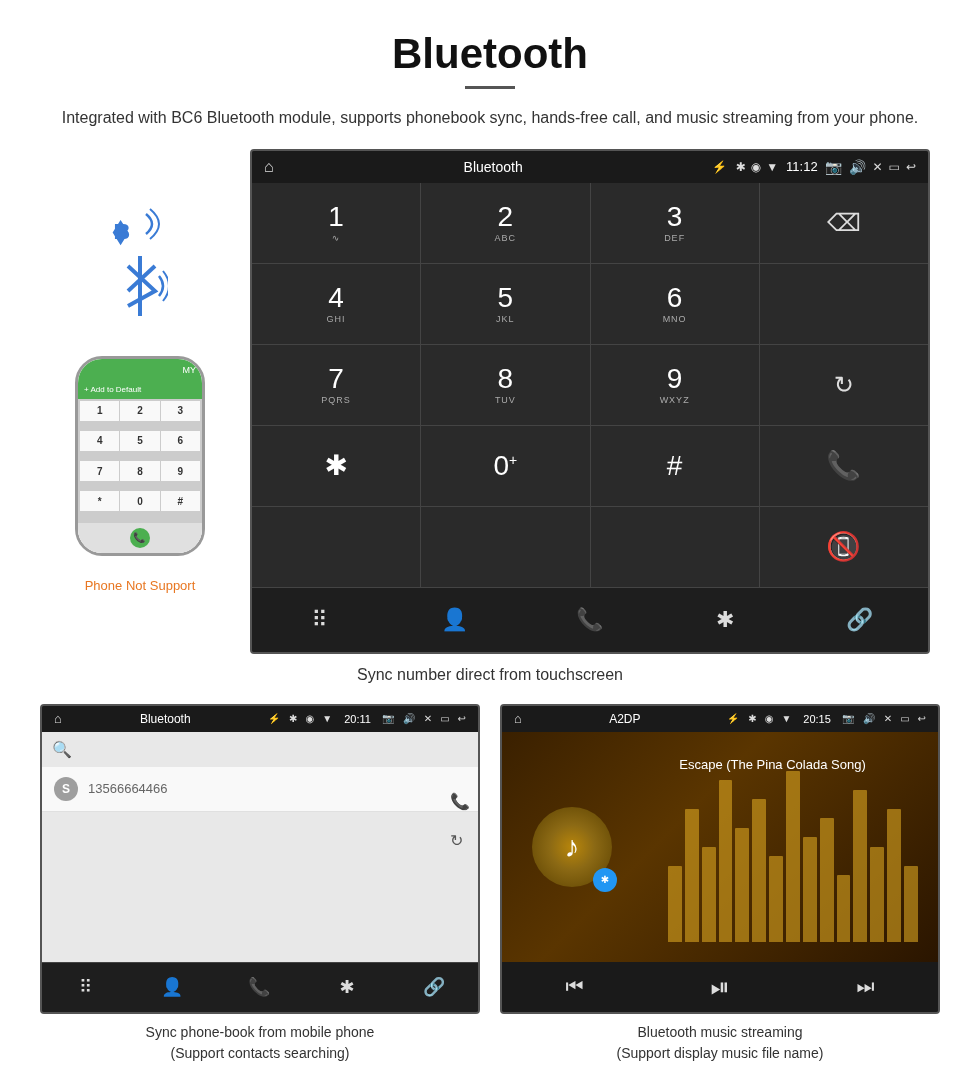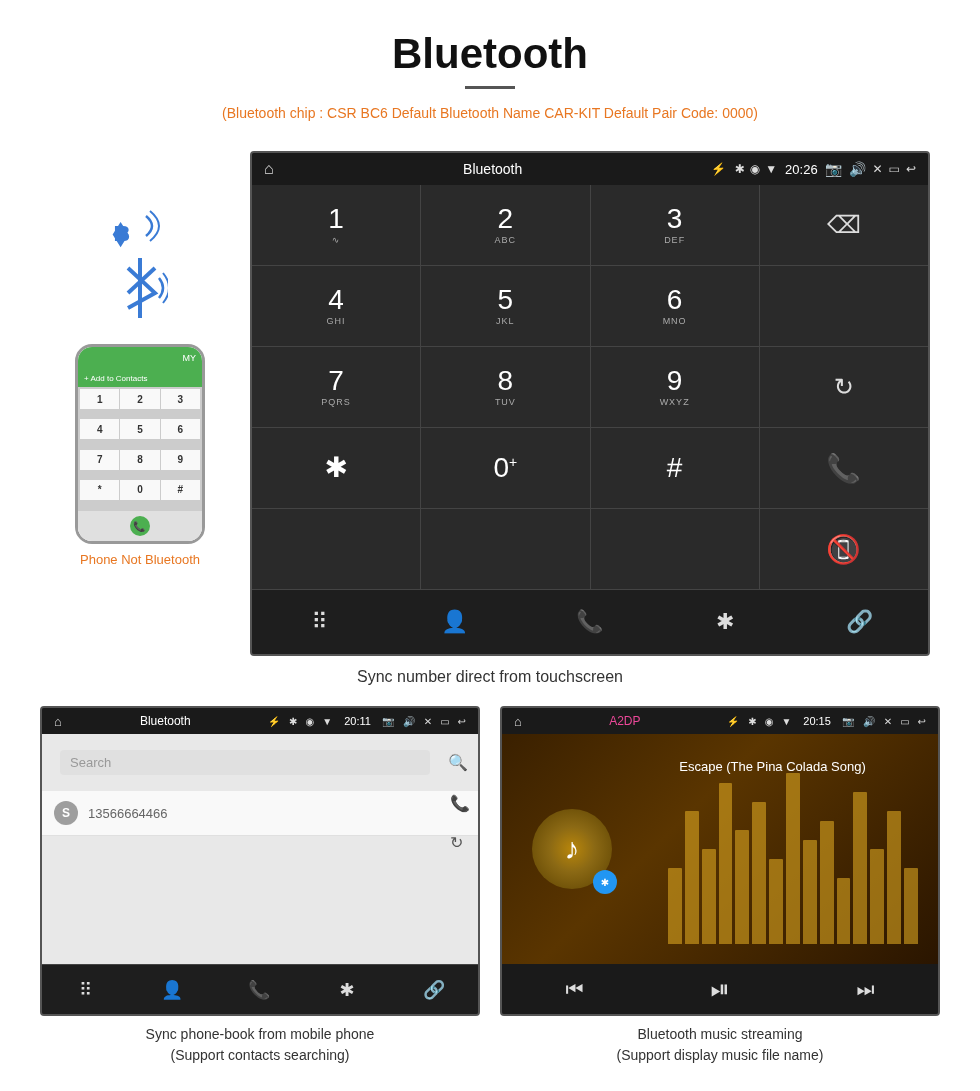--- a/index.html
+++ b/index.html
@@ -55,25 +55,25 @@
       flex-direction: column;
       align-items: center;
       width: 180px;
       flex-shrink: 0;
       padding-top: 60px;
     }
     .phone-frame {
       width: 130px;
       height: 200px;
       background: #e0e0e0;
-      border-radius: 17px;
+      border-radius: 27px;
       border: 3px solid #999;
       overflow: hidden;
       position: relative;
-      margin: 0 auto;
+      margin: 14px auto;
     }
     .phone-screen {
       background: #f5f5f5;
       width: 100%;
       height: 100%;
       display: flex;
       flex-direction: column;
     }
     .phone-top-bar {
       background: #4CAF50;
@@ -397,21 +397,21 @@
       margin-top: 8px;
       line-height: 1.5;
     }
   </style>
 </head>
 <body>
 
 <div class="page-header">
   <span class="page-title">Bluetooth</span>
   <div class="title-underline"></div>
-  <p class="page-specs">(Bluetooth chip : CSR BC6    Default Bluetooth Name CAR-KIT    Default Pair Code: 0000)</p>
+  <p class="page-description">Integrated with BC6 Bluetooth module, supports phonebook sync, hands-free call, and music streaming from your phone.</p>
 </div>
 
 <div class="main-screenshot-area">
 
   <div class="phone-side">
 
     <div class="bluetooth-icon-side" style="position:relative;margin-bottom:15px;">
       <span style="font-size:36px;color:#3a7bd5;font-weight:bold;">⬧</span>
       <svg width="60" height="60" style="position:absolute;top:-10px;left:-5px;">
         <text x="5" y="40" font-size="28" fill="#3a7bd5" font-weight="bold">ʙ</text>
@@ -431,56 +431,56 @@
         </svg>
       </div>
     </div>
 
     <div class="phone-frame">
       <div class="phone-screen">
         <div class="phone-top-bar">
           <span style="font-size:9px;">MY</span>
         </div>
         <div class="phone-contact-bar">
-          <span style="font-size:8px;">+ Add to Contacts</span>
+          <span style="font-size:8px;">+ Add to Default</span>
         </div>
         <div class="phone-dialpad">
           <div class="phone-key">1</div>
           <div class="phone-key">2</div>
           <div class="phone-key">3</div>
           <div class="phone-key">4</div>
           <div class="phone-key">5</div>
           <div class="phone-key">6</div>
           <div class="phone-key">7</div>
           <div class="phone-key">8</div>
           <div class="phone-key">9</div>
           <div class="phone-key">*</div>
           <div class="phone-key">0</div>
           <div class="phone-key">#</div>
         </div>
         <div class="phone-bottom-bar">
           <div class="call-btn">📞</div>
         </div>
       </div>
     </div>
-    <div class="phone-not-included">Phone Not Bluetooth</div>
+    <div class="phone-not-included">Phone Not Support</div>
   </div>
 
   <div class="android-screen">
 
     <div class="android-status-bar">
       <span class="status-home">⌂</span>
       <span class="status-app-name">Bluetooth</span>
       <span style="color:#ddd;font-size:12px;">⚡</span>
       <div class="status-icons">
         <span>✱</span>
         <span>◉</span>
         <span>▼</span>
       </div>
-      <span class="status-time">20:26</span>
+      <span class="status-time">11:12</span>
       <div class="status-right-icons">
         <span style="font-size:14px;">📷</span>
         <span style="font-size:14px;">🔊</span>
         <span>✕</span>
         <span>▭</span>
         <span>↩</span>
       </div>
     </div>
 
     <div class="dialpad-grid">
@@ -580,23 +580,20 @@
         <span style="color:#ddd;font-size:10px;margin-left:4px;">📷</span>
         <span style="color:#ddd;font-size:10px;">🔊</span>
         <span style="color:#ddd;font-size:10px;">✕</span>
         <span style="color:#ddd;font-size:10px;">▭</span>
         <span style="color:#ddd;font-size:10px;">↩</span>
       </div>
 
       <div style="background:#e8e8e8;min-height:230px;position:relative;">
 
         <div style="padding:8px 10px;display:flex;align-items:center;gap:10px;">
-          <div class="search-bar" style="flex:1;">
-            <span>Search</span>
-          </div>
           <span style="font-size:16px;color:#555;">🔍</span>
         </div>
 
         <div class="contact-row">
           <div class="contact-letter">S</div>
           <span class="contact-number">13566664466</span>
         </div>
 
         <div style="position:absolute;right:8px;top:60px;display:flex;flex-direction:column;gap:20px;">
           <span style="font-size:16px;color:#555;">📞</span>
@@ -616,21 +613,21 @@
       <span>Sync phone-book from mobile phone</span><br>
       <span>(Support contacts searching)</span>
     </div>
   </div>
 
   <div class="bottom-screenshot">
     <div class="bottom-android-screen">
 
       <div class="android-status-bar" style="height:26px;">
         <span class="status-home" style="font-size:13px;">⌂</span>
-        <span style="flex:1;text-align:center;color:#ec4899;font-size:12px;font-weight:500;">A2DP</span>
+        <span style="flex:1;text-align:center;color:#ffffff;font-size:12px;font-weight:500;">A2DP</span>
         <span style="color:#ddd;font-size:10px;">⚡</span>
         <span style="color:#ddd;font-size:10px;">✱</span>
         <span style="color:#ddd;font-size:10px;">◉</span>
         <span style="color:#ddd;font-size:10px;">▼</span>
         <span style="color:#fff;font-size:11px;margin-left:4px;">20:15</span>
         <span style="color:#ddd;font-size:10px;margin-left:4px;">📷</span>
         <span style="color:#ddd;font-size:10px;">🔊</span>
         <span style="color:#ddd;font-size:10px;">✕</span>
         <span style="color:#ddd;font-size:10px;">▭</span>
         <span style="color:#ddd;font-size:10px;">↩</span>

